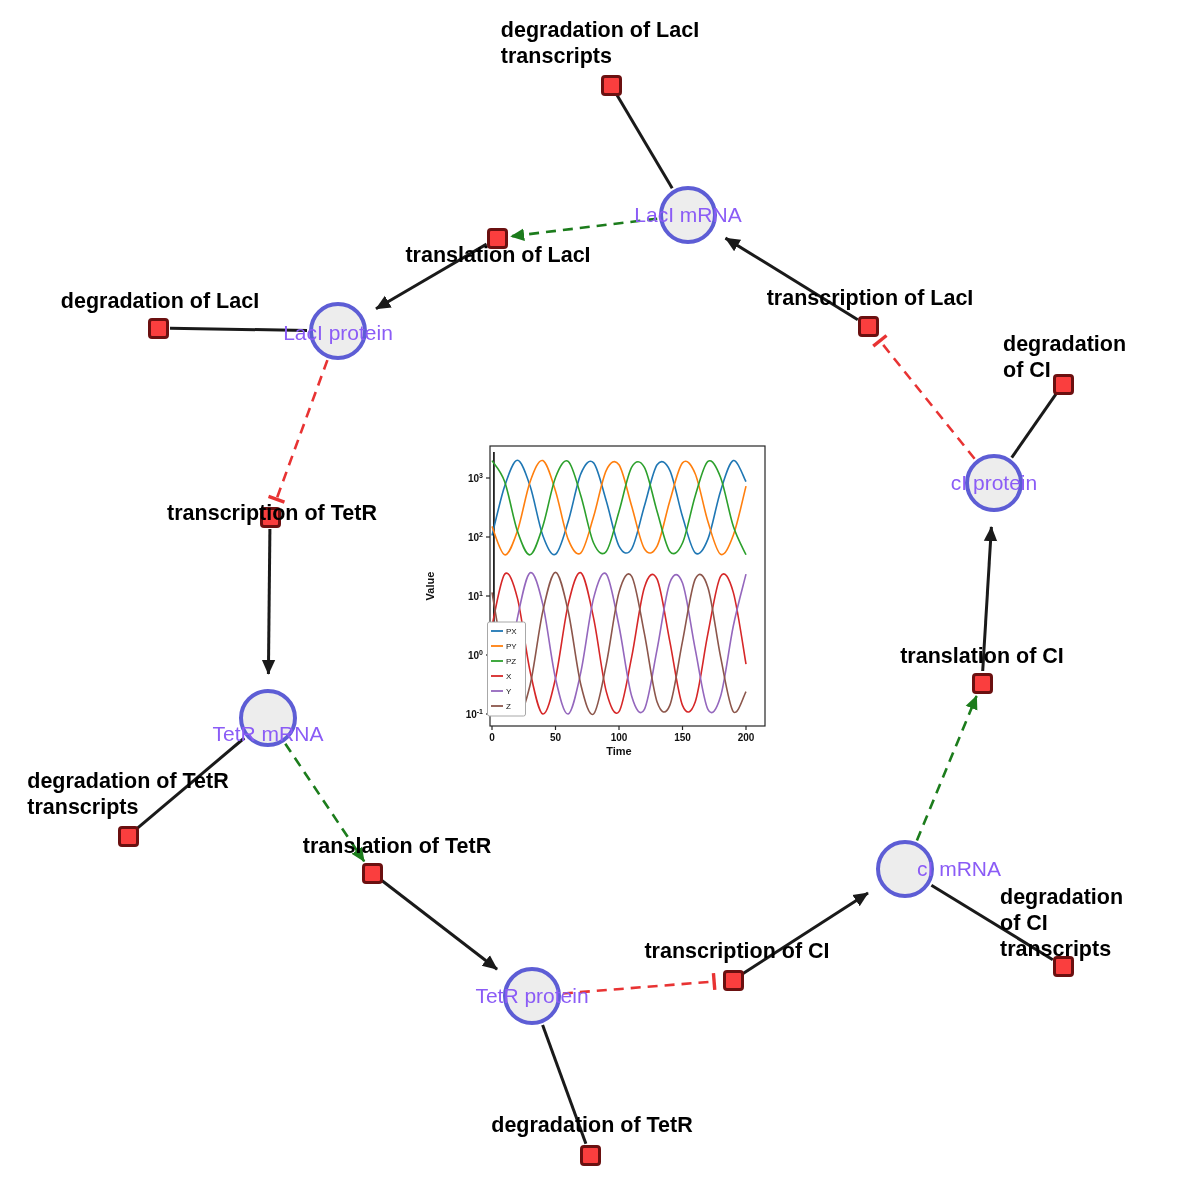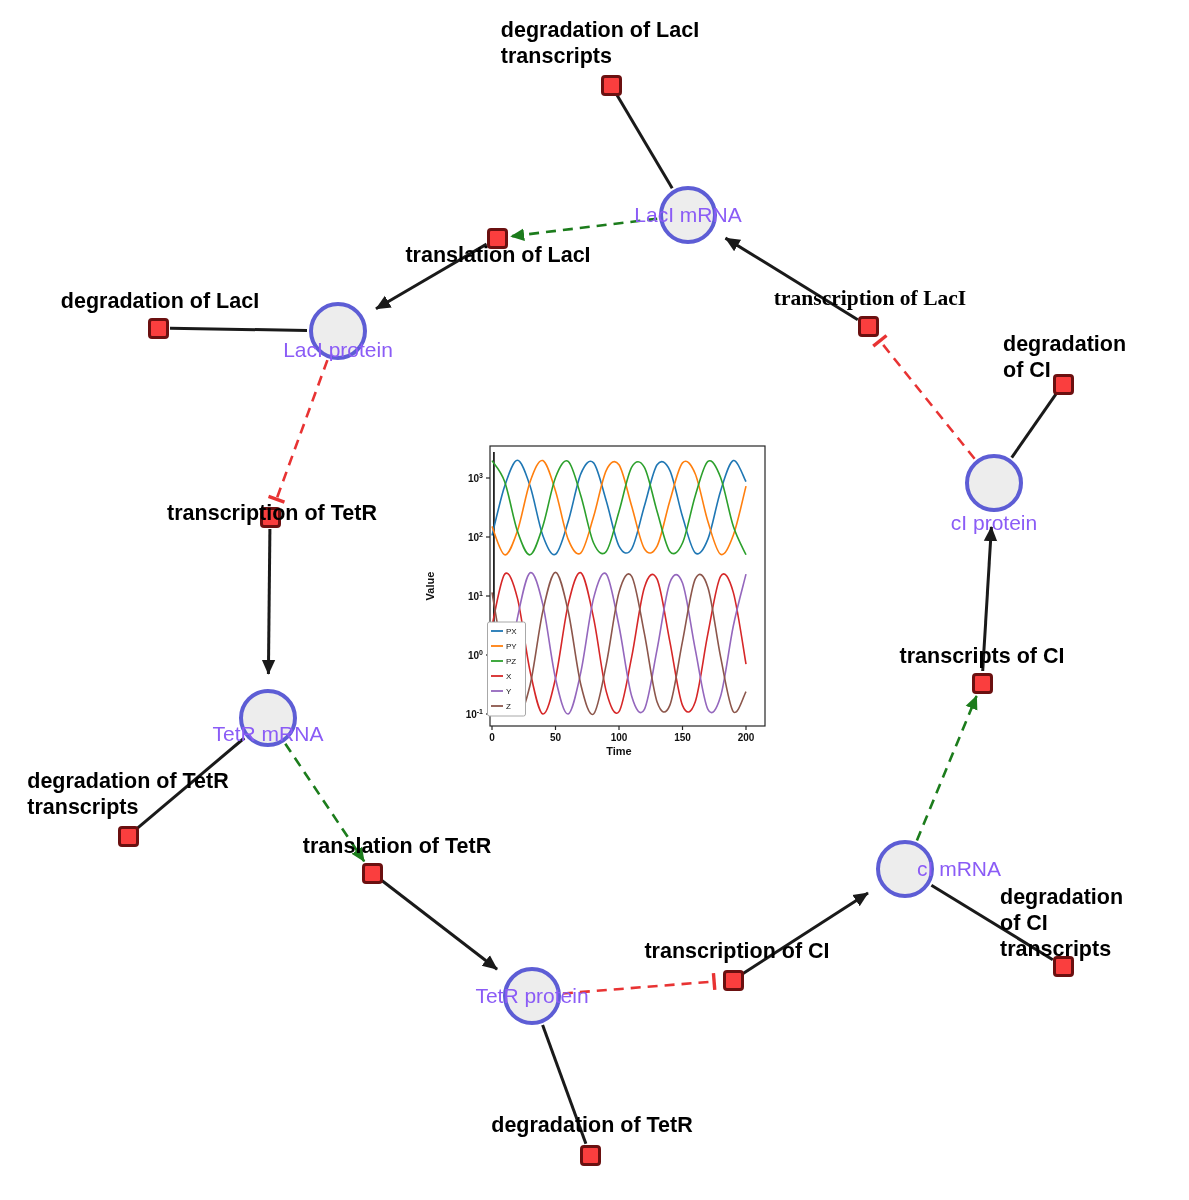--- a/index.html
+++ b/index.html
@@ -52,44 +52,44 @@
         <line x1="916.9" y1="840.4" x2="976.6" y2="695.9" stroke="#1c7c1c" stroke-width="2.6" stroke-dasharray="10 7" marker-end="url(#arrow-green)"></line>
         <line x1="982.7" y1="671.0" x2="991.4" y2="526.9" stroke="#1a1a1a" stroke-width="3" marker-end="url(#arrow-black)"></line>
         <line x1="1011.7" y1="457.6" x2="1056.1" y2="393.8" stroke="#1a1a1a" stroke-width="3"></line>
       </g>
   </svg>
 
   <div id="node-layer">
       <div class="species" style="left: 659px; top: 186px;"></div>
       <div class="species-label" style="left: 688px; top: 215px;">LacI mRNA</div>
       <div class="species" style="left: 309px; top: 302px;"></div>
-      <div class="species-label" style="left: 338px; top: 350px;">LacI protein</div>
+      <div class="species-label" style="left: 338px; top: 333px;">LacI protein</div>
       <div class="species" style="left: 239px; top: 689px;"></div>
       <div class="species-label" style="left: 268px; top: 734px;">TetR mRNA</div>
       <div class="species" style="left: 503px; top: 967px;"></div>
       <div class="species-label" style="left: 532px; top: 996px; text-align: center;">TetR protein</div>
       <div class="species" style="left: 876px; top: 840px;"></div>
       <div class="species-label" style="left: 959px; top: 869px;">cI mRNA</div>
       <div class="species" style="left: 965px; top: 454px;"></div>
-      <div class="species-label" style="left: 994px; top: 483px; margin-top: 40px;">cI protein</div>
+      <div class="species-label" style="left: 994px; top: 483px;">cI protein</div>
       <div class="reaction" style="left: 600.5px; top: 74.5px;"></div>
       <div class="reaction-label" style="left: 600px; top: 43px;">degradation of LacI
 transcripts</div>
       <div class="reaction" style="left: 486.5px; top: 227.5px;"></div>
       <div class="reaction-label" style="left: 498px; top: 212px; margin-top: 43px;">translation of LacI</div>
       <div class="reaction" style="left: 857.5px; top: 315.5px;"></div>
-      <div class="reaction-label" style="left: 870px; top: 298px; font-family: Liberation Serif, serif;">transcription of LacI</div>
+      <div class="reaction-label" style="left: 870px; top: 298px;">transcription of LacI</div>
       <div class="reaction" style="left: 147.5px; top: 317.5px;"></div>
       <div class="reaction-label" style="left: 160px; top: 301px;">degradation of LacI</div>
       <div class="reaction" style="left: 1052.5px; top: 373.5px;"></div>
       <div class="reaction-label" style="left: 1065px; top: 357px;">degradation of CI</div>
       <div class="reaction" style="left: 259.5px; top: 506.5px;"></div>
       <div class="reaction-label" style="left: 272px; top: 513px;">transcription of TetR</div>
       <div class="reaction" style="left: 971.5px; top: 672.5px;"></div>
-      <div class="reaction-label" style="left: 982px; top: 656px;">transcripts of CI</div>
+      <div class="reaction-label" style="left: 982px; top: 656px;">translation of CI</div>
       <div class="reaction" style="left: 117.5px; top: 825.5px;"></div>
       <div class="reaction-label" style="left: 128px; top: 794px;">degradation of TetR
 transcripts</div>
       <div class="reaction" style="left: 361.5px; top: 862.5px;"></div>
       <div class="reaction-label" style="left: 373px; top: 846px; margin-left: 24px;">translation of TetR</div>
       <div class="reaction" style="left: 1052.5px; top: 955.5px;"></div>
       <div class="reaction-label" style="left: 1063px; top: 923px;">degradation of CI
 transcripts</div>
       <div class="reaction" style="left: 722.5px; top: 969.5px;"></div>
       <div class="reaction-label" style="left: 737px; top: 951px;">transcription of CI</div>

